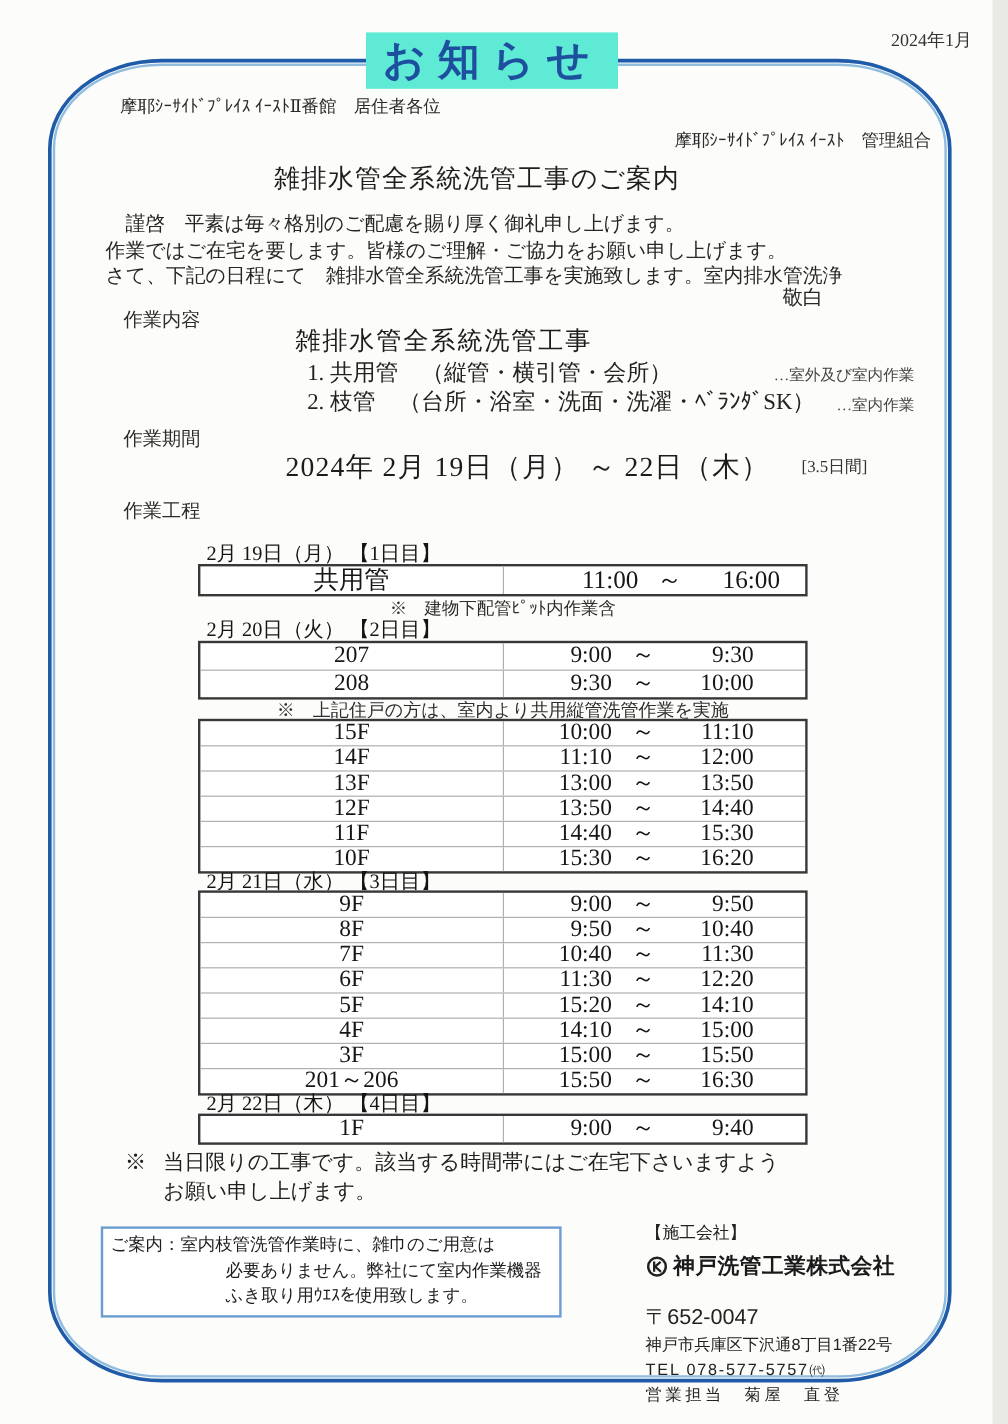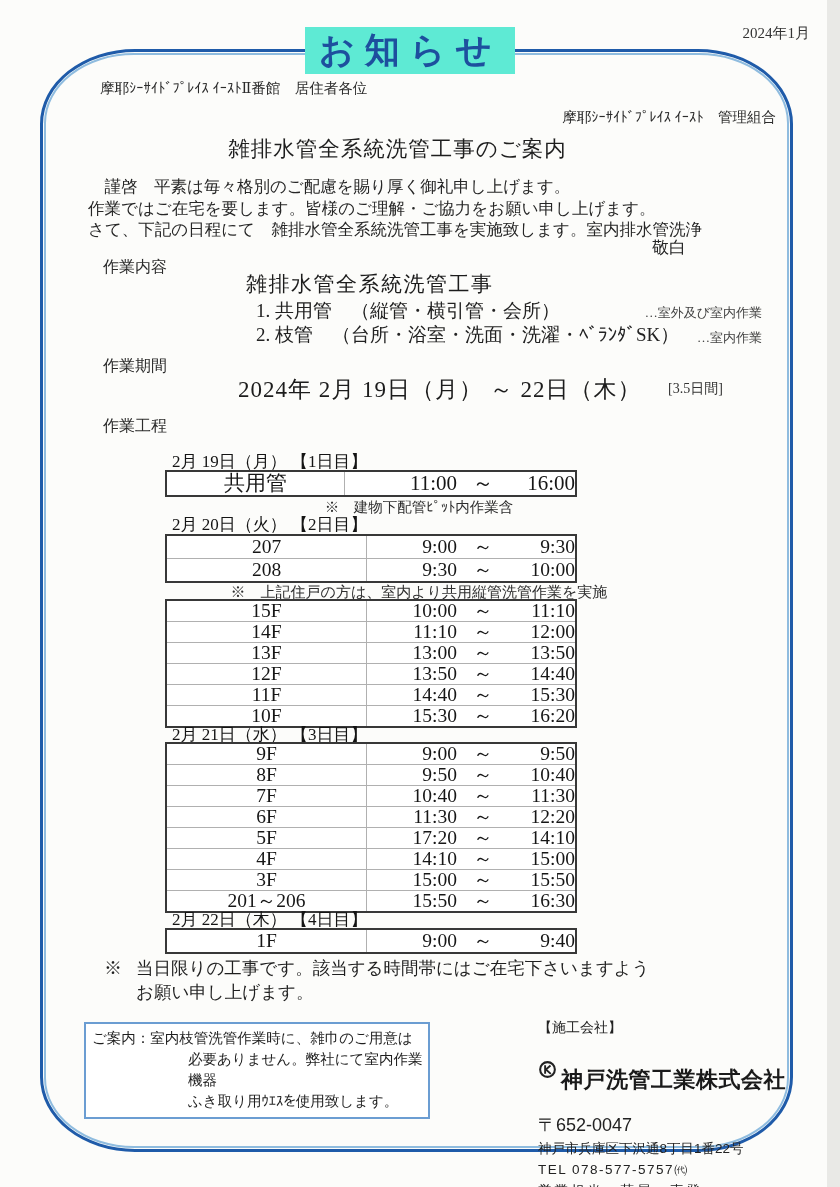--- a/index.html
+++ b/index.html
@@ -42,21 +42,21 @@
   .sec-label { position:absolute; left:103px; font-size:16px; color:#2b2b2b; }
   .work-title { position:absolute; left:246px; top:270px; font-size:21px; letter-spacing:1.5px; color:#1c1c1c; }
   .work-item { position:absolute; left:256px; font-size:19px; color:#222; }
   .work-item-note { position:absolute; right:78px; font-size:13px; color:#444; }
 
   .period-value { position:absolute; left:238px; top:374px; font-size:23px; letter-spacing:1px; color:#1c1c1c; }
   .period-duration { position:absolute; left:668px; top:380px; font-size:14px; color:#333; }
 
   .sched-header { position:absolute; left:172px; font-size:17px; font-weight:500; color:#141414; }
   .sched-table {
-    position:absolute; left:165px; width:412px; box-sizing:border-box;
+    position:absolute; left:165px; width:508px; box-sizing:border-box;
     border:2px solid #383838; background:#fff;
   }
   .srow { display:flex; align-items:center; height:20px; border-top:1px solid #b0b0b0; }
   .srow:first-child { border-top:none; }
   .srow.h23 { height:23px; }
   .srow.h22 { height:22px; }
   .cl { width:253px; height:100%; box-sizing:border-box; border-right:1px solid #b0b0b0;
         display:flex; align-items:center; justify-content:center;
         font-size:19.5px; line-height:1; color:#161616; }
   .cr { flex:1; display:flex; align-items:center; padding-left:14px;
@@ -68,32 +68,32 @@
   .te { width:66px; text-align:right; }
 
   .sched-note { position:absolute; left:165px; width:508px; text-align:center;
                 font-family:Liberation Serif, serif;
                 color:#2e2e2e; }
 
   .footer-note { position:absolute; left:104px; top:957px; display:flex;
                  font-size:17.5px; line-height:23.5px; color:#1f1f1f; }
   .footer-note .mark { font-size:18px; margin-right:14px; }
 
-  .guide-box { position:absolute; left:84px; top:1022px; width:346px; box-sizing:border-box;
+  .guide-box { position:absolute; left:84px; top:1022px; width:384px; box-sizing:border-box;
                border:2px solid #6b9dd2; background:#fff; padding:4px 4px 5px 6px;
                font-size:14.5px; line-height:21px; color:#1f1f1f; }
   .guide-line1 { display:flex; }
   .guide-indent { padding-left:96px; }
 
   .contractor { position:absolute; left:538px; top:1019px; width:255px;
                 font-family:"Liberation Sans","DejaVu Sans",sans-serif; color:#222; }
   .contractor-label { font-size:14px; }
   .company-row { display:flex; align-items:center; margin-top:6px; }
   .company-logo { width:19px; height:19px; margin-right:4px; flex:0 0 auto; }
-  .company-name { font-size:22px; font-weight:bold; letter-spacing:0.5px; color:#1a1a1a;margin-top:22px; }
+  .company-name { font-size:18px; font-weight:bold; letter-spacing:0.5px; color:#1a1a1a; }
   .company-postal { margin-top:18px; font-size:18px; }
   .company-address { margin-top:3px; font-size:13.5px; }
   .company-tel { margin-top:3px; font-size:13.5px; letter-spacing:1.5px; }
   .company-contact { margin-top:3px; font-size:13.5px; letter-spacing:3px; }
 </style>
 </head>
 <body>
 
 <div class="page">
   <div class="scan-strip"></div>
@@ -245,21 +245,21 @@
       <div class="cl">6F</div>
       <div class="cr">
         <span class="ts">11:30</span>
         <span class="tt">～</span>
         <span class="te">12:20</span>
       </div>
     </div>
     <div class="srow">
       <div class="cl">5F</div>
       <div class="cr">
-        <span class="ts">17:20</span>
+        <span class="ts">15:20</span>
         <span class="tt">～</span>
         <span class="te">14:10</span>
       </div>
     </div>
     <div class="srow">
       <div class="cl">4F</div>
       <div class="cr">
         <span class="ts">14:10</span>
         <span class="tt">～</span>
         <span class="te">15:00</span>

